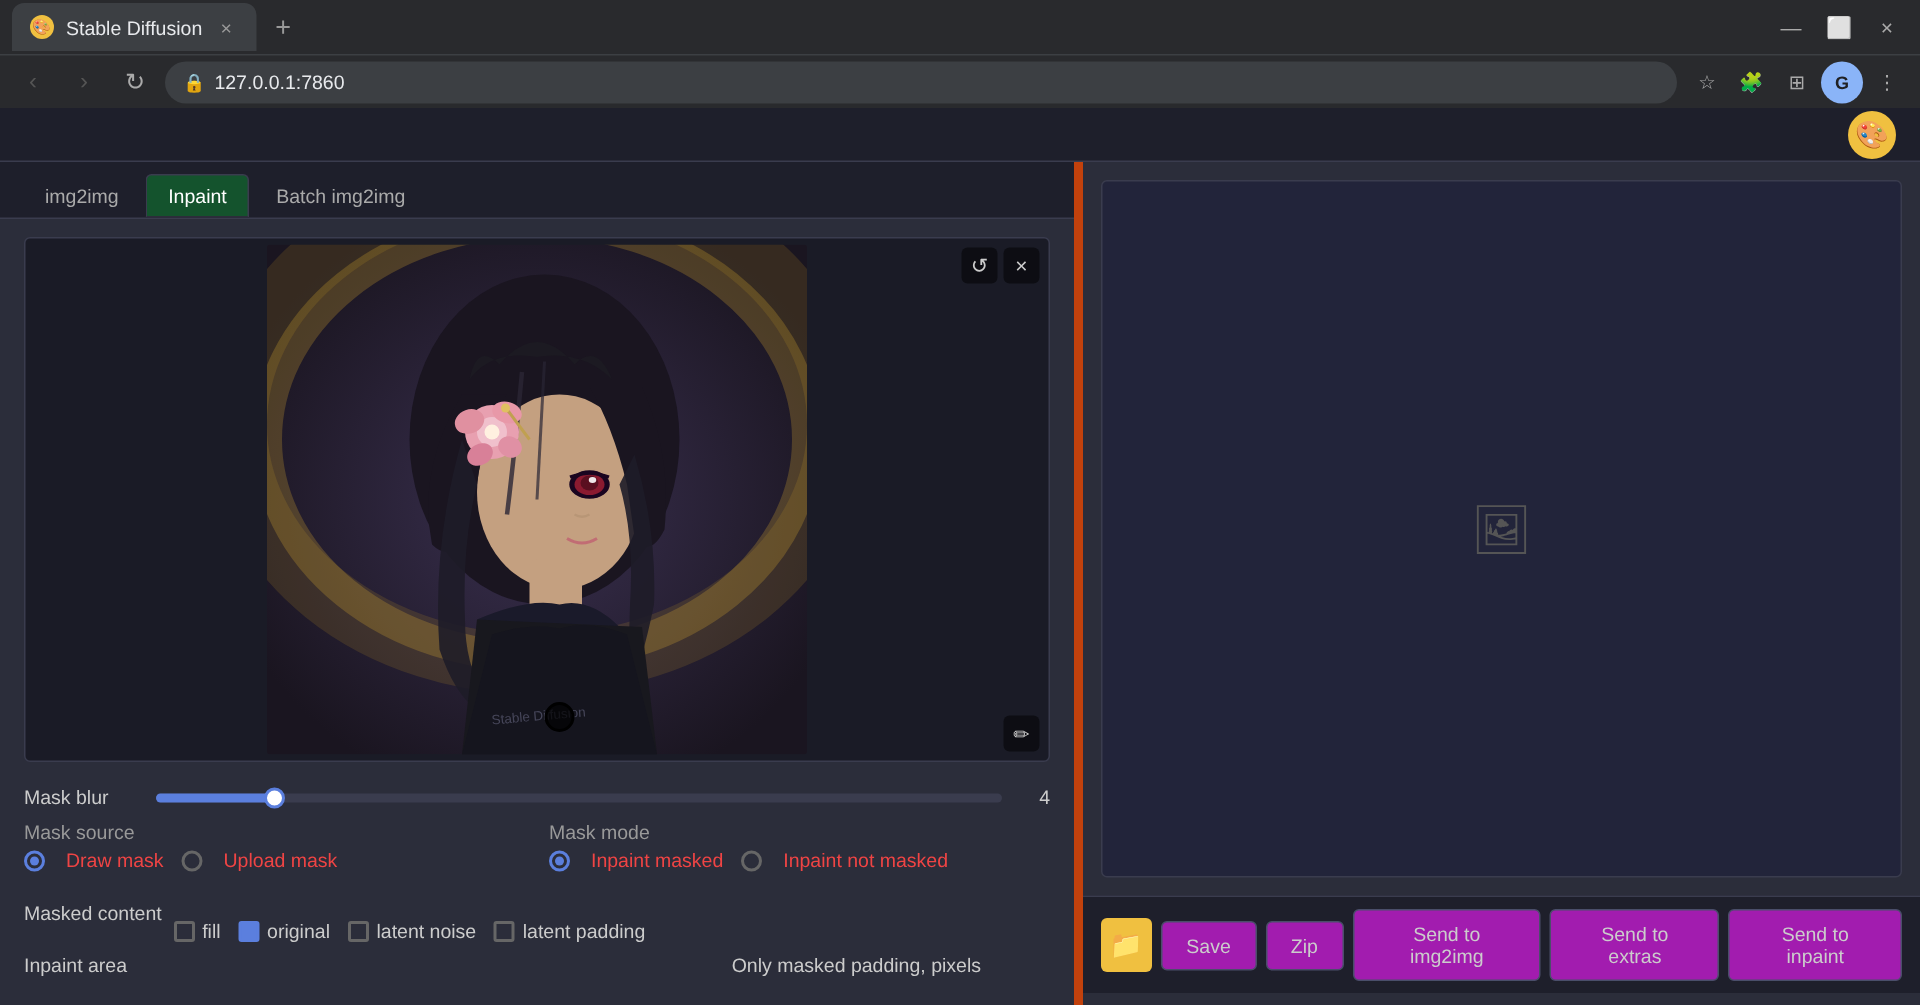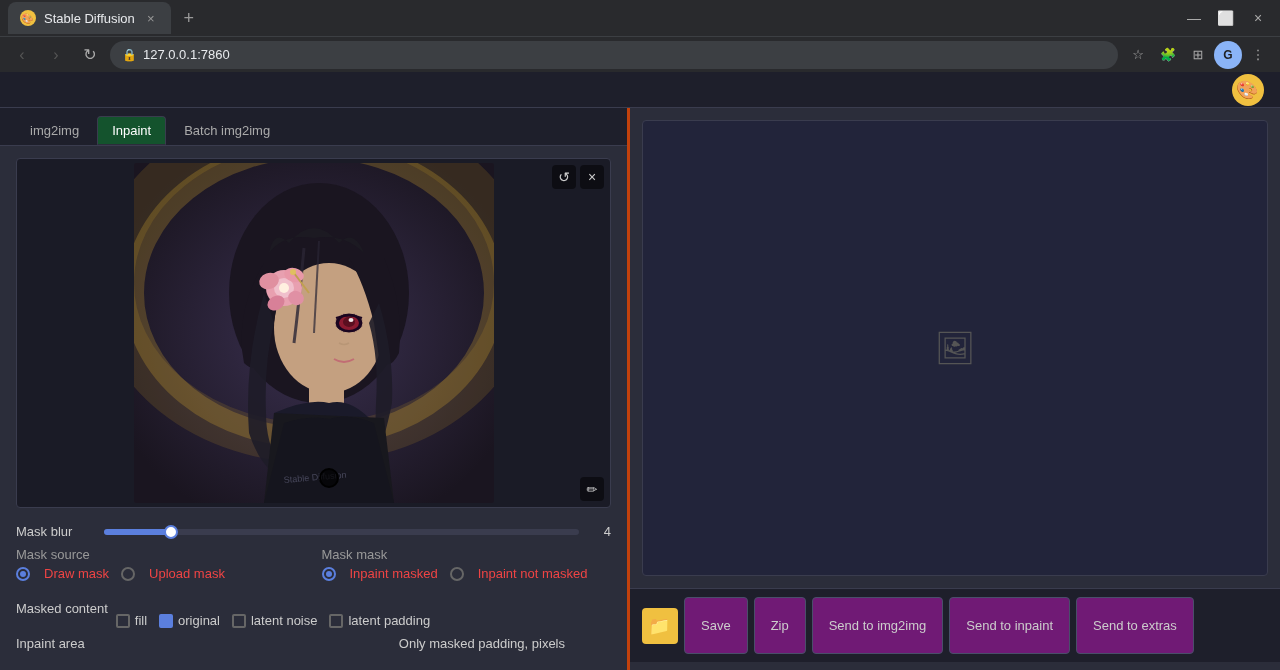--- a/index.html
+++ b/index.html
@@ -152,25 +152,25 @@
 
     
     .main-content {
       display: flex;
       flex: 1;
       overflow: hidden;
     }
 
     
     .left-panel {
-      width: 630px;
+      width: 722px;
       background: #2b2d3a;
       display: flex;
       flex-direction: column;
-      border-right: 3px solid #c2410c;
+      border-right: 6px solid #c2410c;
     }
 
     .tabs-row {
       display: flex;
       background: #1e1f2b;
       padding: 8px 16px 0;
       gap: 4px;
       border-bottom: 1px solid #3a3c4e;
     }
     .tab-btn {
@@ -397,22 +397,22 @@
     .folder-btn {
       width: 36px; height: 36px;
       background: #f0c040;
       border-radius: 4px;
       display: flex; align-items: center; justify-content: center;
       cursor: pointer;
       font-size: 18px;
     }
 
     .action-btn {
-      padding: 20px 16px;
-      background: #701a75;
+      padding: 8px 16px;
+      background: #a21caf;
       border: 1px solid #4a4e6a;
       border-radius: 4px;
       color: #ccc;
       cursor: pointer;
       font-size: 13px;
       transition: background 0.1s;
     }
 
     
     .inpaint-row {
@@ -578,21 +578,21 @@
                 <span>Draw mask</span>
               </label>
               <label class="radio-item">
                 <div class="radio-circle"></div>
                 <span>Upload mask</span>
               </label>
             </div>
           </div>
 
           <div class="col-half">
-            <div class="section-label">Mask mask</div>
+            <div class="section-label">Mask mode</div>
             <div class="radio-group">
               <label class="radio-item">
                 <div class="radio-circle checked"></div>
                 <span>Inpaint masked</span>
               </label>
               <label class="radio-item">
                 <div class="radio-circle"></div>
                 <span>Inpaint not masked</span>
               </label>
             </div>
@@ -635,19 +635,19 @@
 
       <div class="output-area">
         <div class="output-placeholder">🖼</div>
       </div>
 
       <div class="output-actions">
         <div class="folder-btn">📁</div>
         <button class="action-btn">Save</button>
         <button class="action-btn">Zip</button>
         <button class="action-btn">Send to img2img</button>
+        <button class="action-btn">Send to extras</button>
         <button class="action-btn">Send to inpaint</button>
-        <button class="action-btn">Send to extras</button>
       </div>
     </div>
 
   </div>
 </div>
 
 </body></html>

